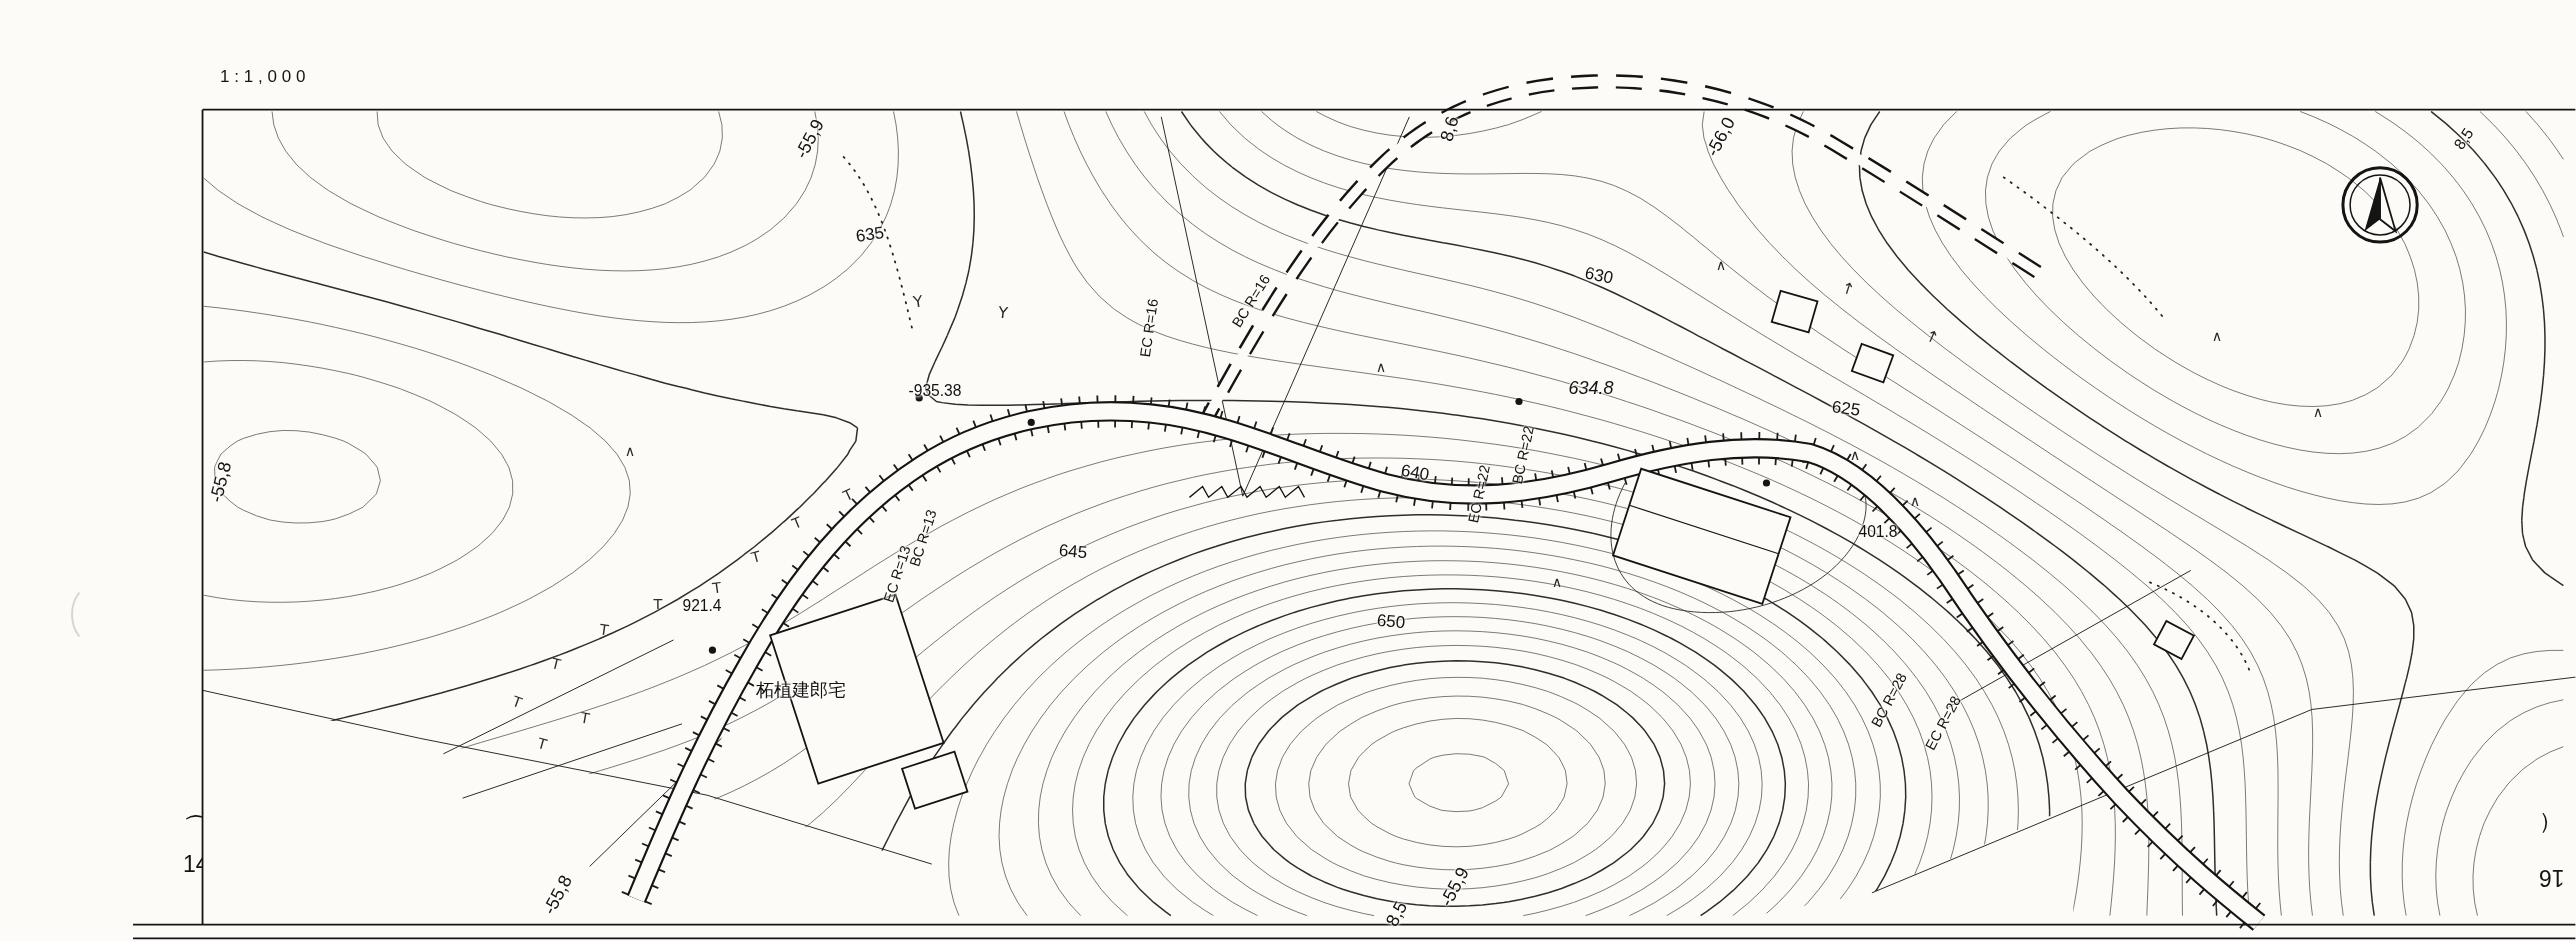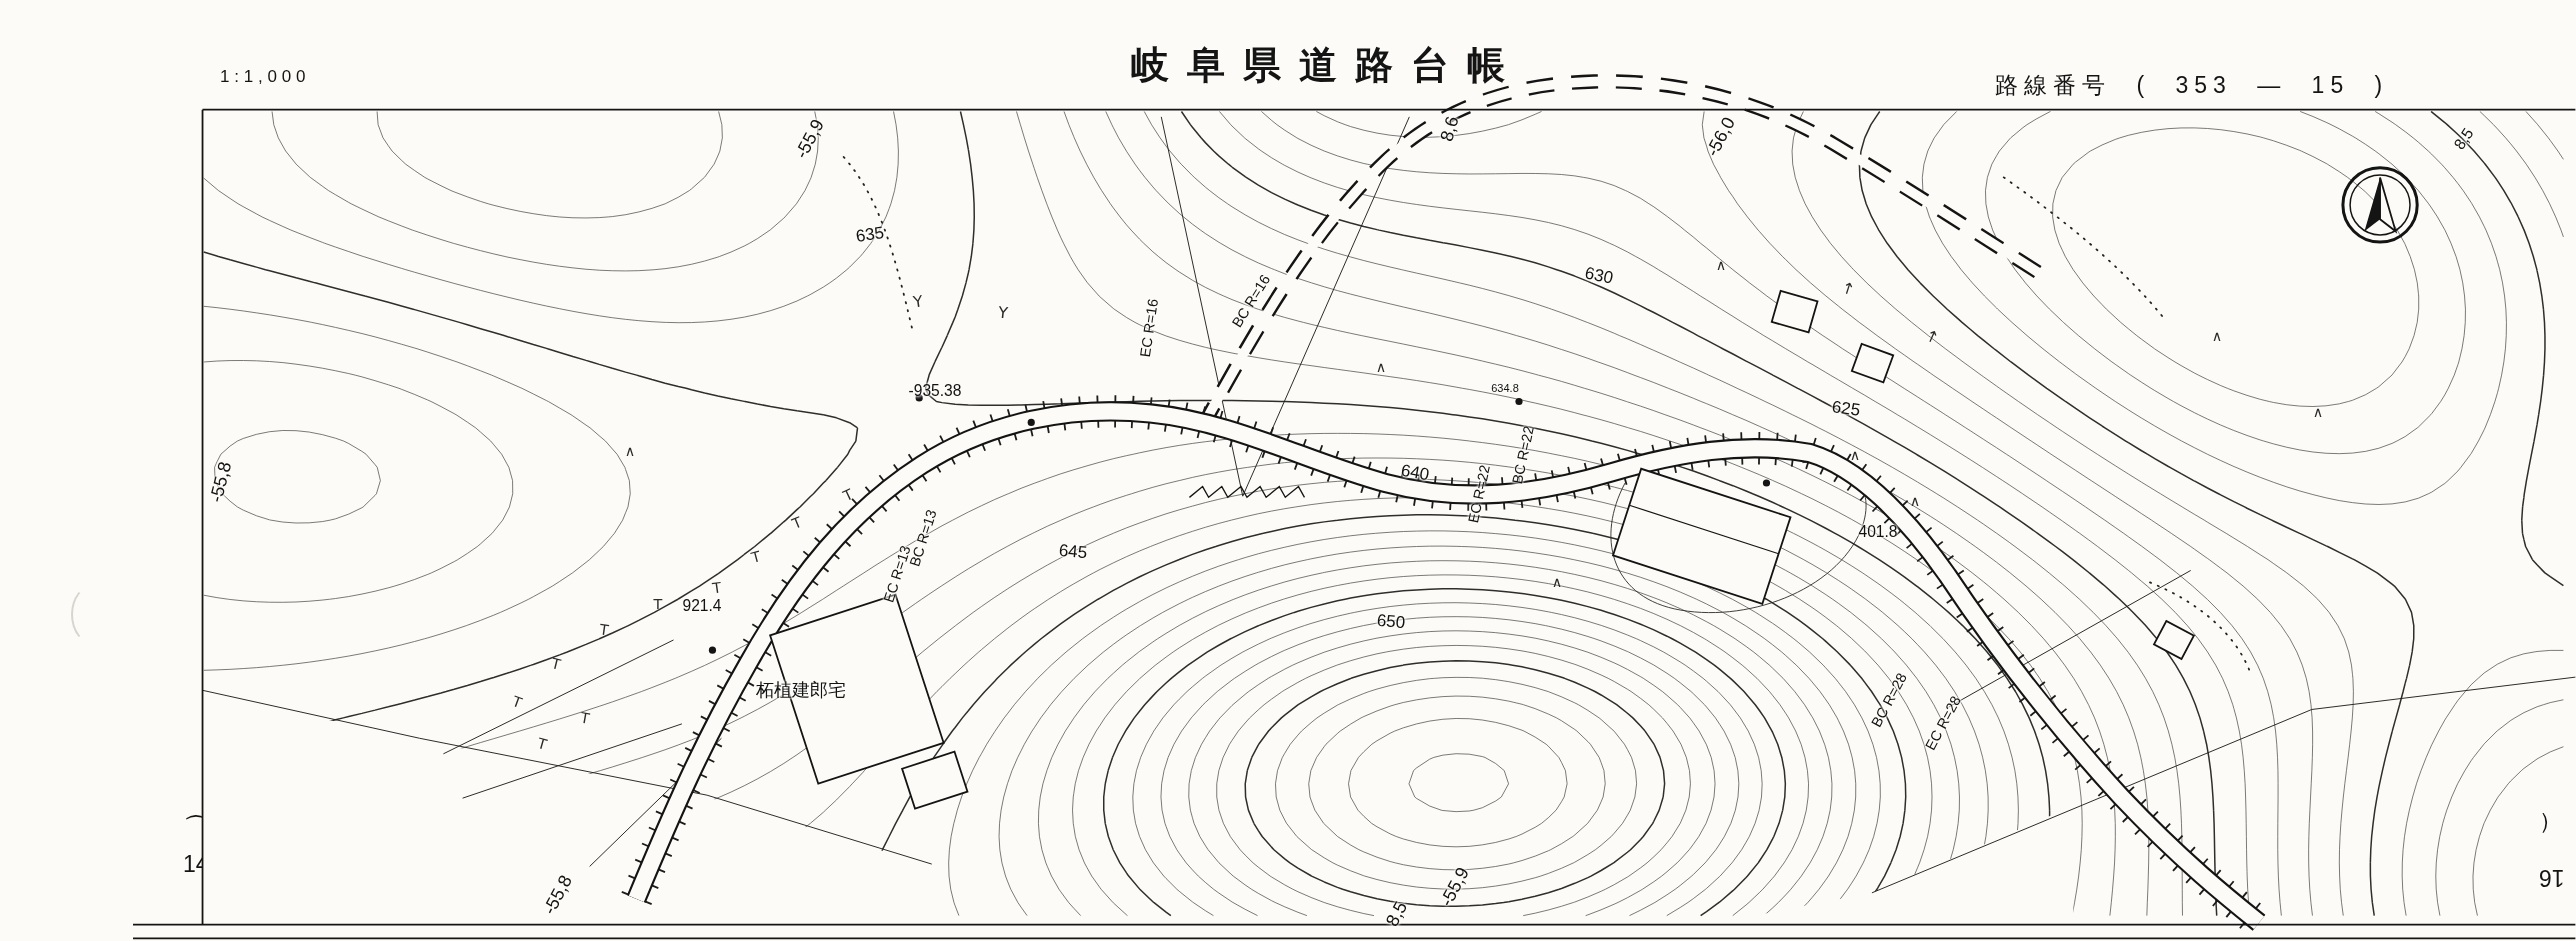--- a/index.html
+++ b/index.html
@@ -30,29 +30,20 @@
   }
   .smudge{position:absolute;left:71px;top:584px;width:43px;height:57px;border:2.4px solid transparent;
     border-left-color:#b9b7ae;border-radius:50%;opacity:.55;}
 </style>
 </head>
 <body>
 
 <div id="page">
 
   <div class="hdr-scale">1:1,000</div>
-  <div class="hdr-title">岐阜県道路台帳</div>
-  <div class="hdr-route">
-    <span>路線番号</span>
-    <span class="g">(</span>
-    <span class="g">353</span>
-    <span class="g">—</span>
-    <span class="g">15</span>
-    <span class="g">)</span>
-  </div>
 
   <div class="edge-chr" style="left:183px;top:796px;transform:rotate(-90deg);">）</div>
   <div class="edge-chr" style="left:183px;top:851px;">14</div>
   <div class="edge-chr" style="left:2539px;top:809px;transform:rotate(180deg);">（</div>
   <div class="edge-chr" style="left:2539px;top:864px;transform:rotate(180deg);">16</div>
 
   <div class="smudge"></div>
 
   <svg id="map" width="2576" height="942" viewBox="0 0 4299 1572">
       <g>
@@ -166,21 +157,21 @@
   <div id="labels">
       <div class="map-label" style="left: 810px; top: 139px; font-size: 18px; transform: translate(-50%, -50%) rotate(-62deg);">-55,9</div>
       <div class="map-label" style="left: 1450px; top: 129px; font-size: 18px; transform: translate(-50%, -50%) rotate(-74deg);">8,6</div>
       <div class="map-label" style="left: 1721px; top: 137px; font-size: 18px; transform: translate(-50%, -50%) rotate(-62deg);">-56,0</div>
       <div class="map-label" style="left: 2464px; top: 139px; font-size: 15.6px; transform: translate(-50%, -50%) rotate(-56deg);">8,5</div>
       <div class="map-label" style="left: 221px; top: 482px; font-size: 18px; transform: translate(-50%, -50%) rotate(-76deg);">-55,8</div>
       <div class="map-label" style="left: 870px; top: 235px; font-size: 17px; transform: translate(-50%, -50%) rotate(-8deg);">635</div>
       <div class="map-label" style="left: 1599px; top: 276px; font-size: 17px; transform: translate(-50%, -50%) rotate(12deg);">630</div>
       <div class="map-label" style="left: 1846px; top: 409px; font-size: 17px; transform: translate(-50%, -50%) rotate(8deg);">625</div>
       <div class="map-label" style="left: 935px; top: 391px; font-size: 15.6px; transform: translate(-50%, -50%) rotate(0deg);">-935.38</div>
-      <div class="map-label" style="left: 1505px; top: 388px; font-size: 11px; transform: translate(-50%, -50%) rotate(0deg);">634.8</div>
+      <div class="map-label" style="left: 1591px; top: 388px; font-size: 18px; transform: translate(-50%, -50%) rotate(0deg); font-style: italic;">634.8</div>
       <div class="map-label" style="left: 1415px; top: 473px; font-size: 17px; transform: translate(-50%, -50%) rotate(10deg);">640</div>
       <div class="map-label" style="left: 1073px; top: 552px; font-size: 17px; transform: translate(-50%, -50%) rotate(5deg);">645</div>
       <div class="map-label" style="left: 1391px; top: 622px; font-size: 17px; transform: translate(-50%, -50%) rotate(5deg);">650</div>
       <div class="map-label" style="left: 1878px; top: 532px; font-size: 15.6px; transform: translate(-50%, -50%) rotate(0deg);">401.8</div>
       <div class="map-label" style="left: 702px; top: 606px; font-size: 15.6px; transform: translate(-50%, -50%) rotate(0deg);">921.4</div>
       <div class="map-label" style="left: 801px; top: 690px; font-size: 18px; transform: translate(-50%, -50%) rotate(0deg);">柘植建郎宅</div>
       <div class="map-label" style="left: 1149px; top: 328px; font-size: 14.4px; transform: translate(-50%, -50%) rotate(-82deg);">EC R=16</div>
       <div class="map-label" style="left: 1251px; top: 301px; font-size: 14.4px; transform: translate(-50%, -50%) rotate(-58deg);">BC R=16</div>
       <div class="map-label" style="left: 923px; top: 538px; font-size: 14.4px; transform: translate(-50%, -50%) rotate(-72deg);">BC R=13</div>
       <div class="map-label" style="left: 897px; top: 574px; font-size: 14.4px; transform: translate(-50%, -50%) rotate(-72deg);">EC R=13</div>

